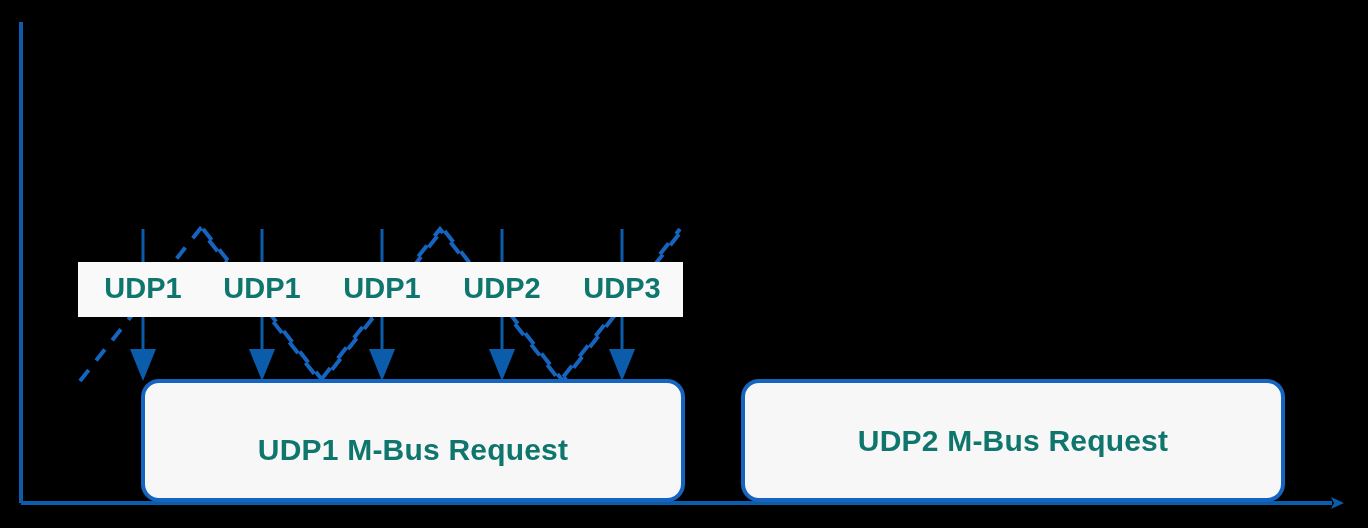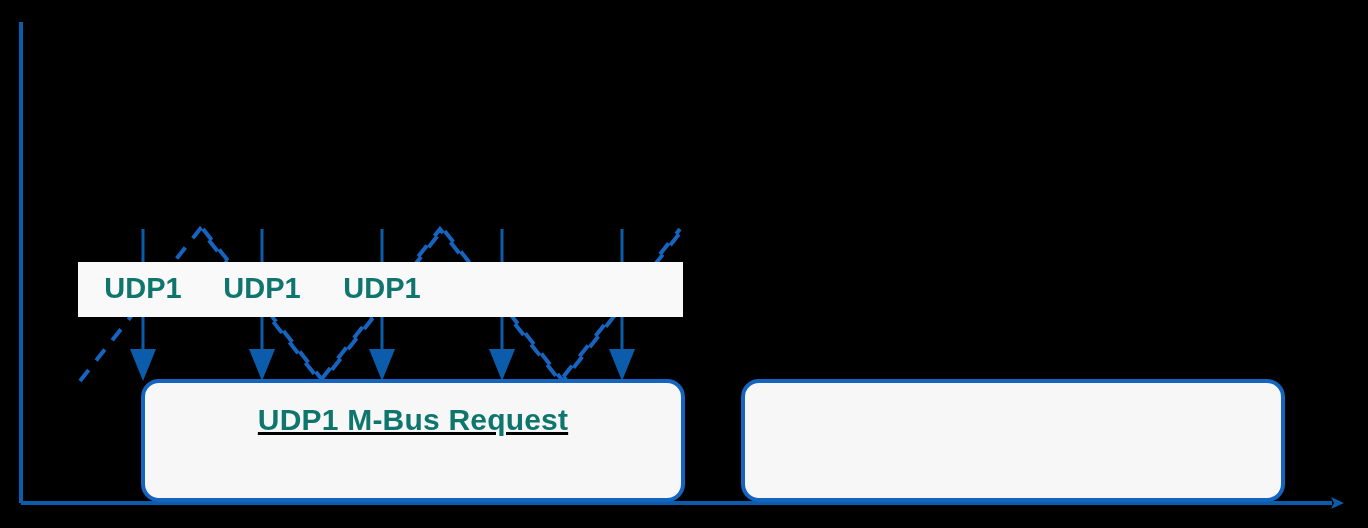--- a/index.html
+++ b/index.html
@@ -100,19 +100,24 @@
     <rect x="143" y="381" width="540" height="119" rx="16" ry="16" fill="#f7f7f7" stroke="#1565c0" stroke-width="4"></rect>
     <rect x="743" y="381" width="540" height="119" rx="16" ry="16" fill="#f7f7f7" stroke="#1565c0" stroke-width="4"></rect>
   </svg>
 
   <div id="label-band" style="left:78px; top:262px; width:605px; height:55px;">
   </div>
 
   <span class="band-label" style="left:83px; top:274px; width:120px;">UDP1</span>
   <span class="band-label" style="left:202px; top:274px; width:120px;">UDP1</span>
   <span class="band-label" style="left:322px; top:274px; width:120px;">UDP1</span>
+  <span class="band-label" style="left:442px; top:274px; width:120px;">UDP2</span>
+  <span class="band-label" style="left:562px; top:274px; width:120px;">UDP3</span>
 
-  <div class="req-box-text-wrap" style="left:143px; top:360px; width:540px; height:119px;text-decoration:underline;">
+  <div class="req-box-text-wrap" style="left:143px; top:390px; width:540px; height:119px;">
     <span class="box-label" style="position:static;">UDP1 M-Bus Request</span>
   </div>
 
+  <div class="req-box-text-wrap" style="left:743px; top:381px; width:540px; height:119px;">
+    <span class="box-label" style="position:static;">UDP2 M-Bus Request</span>
+  </div>
 
 </div>
 
 </body></html>

